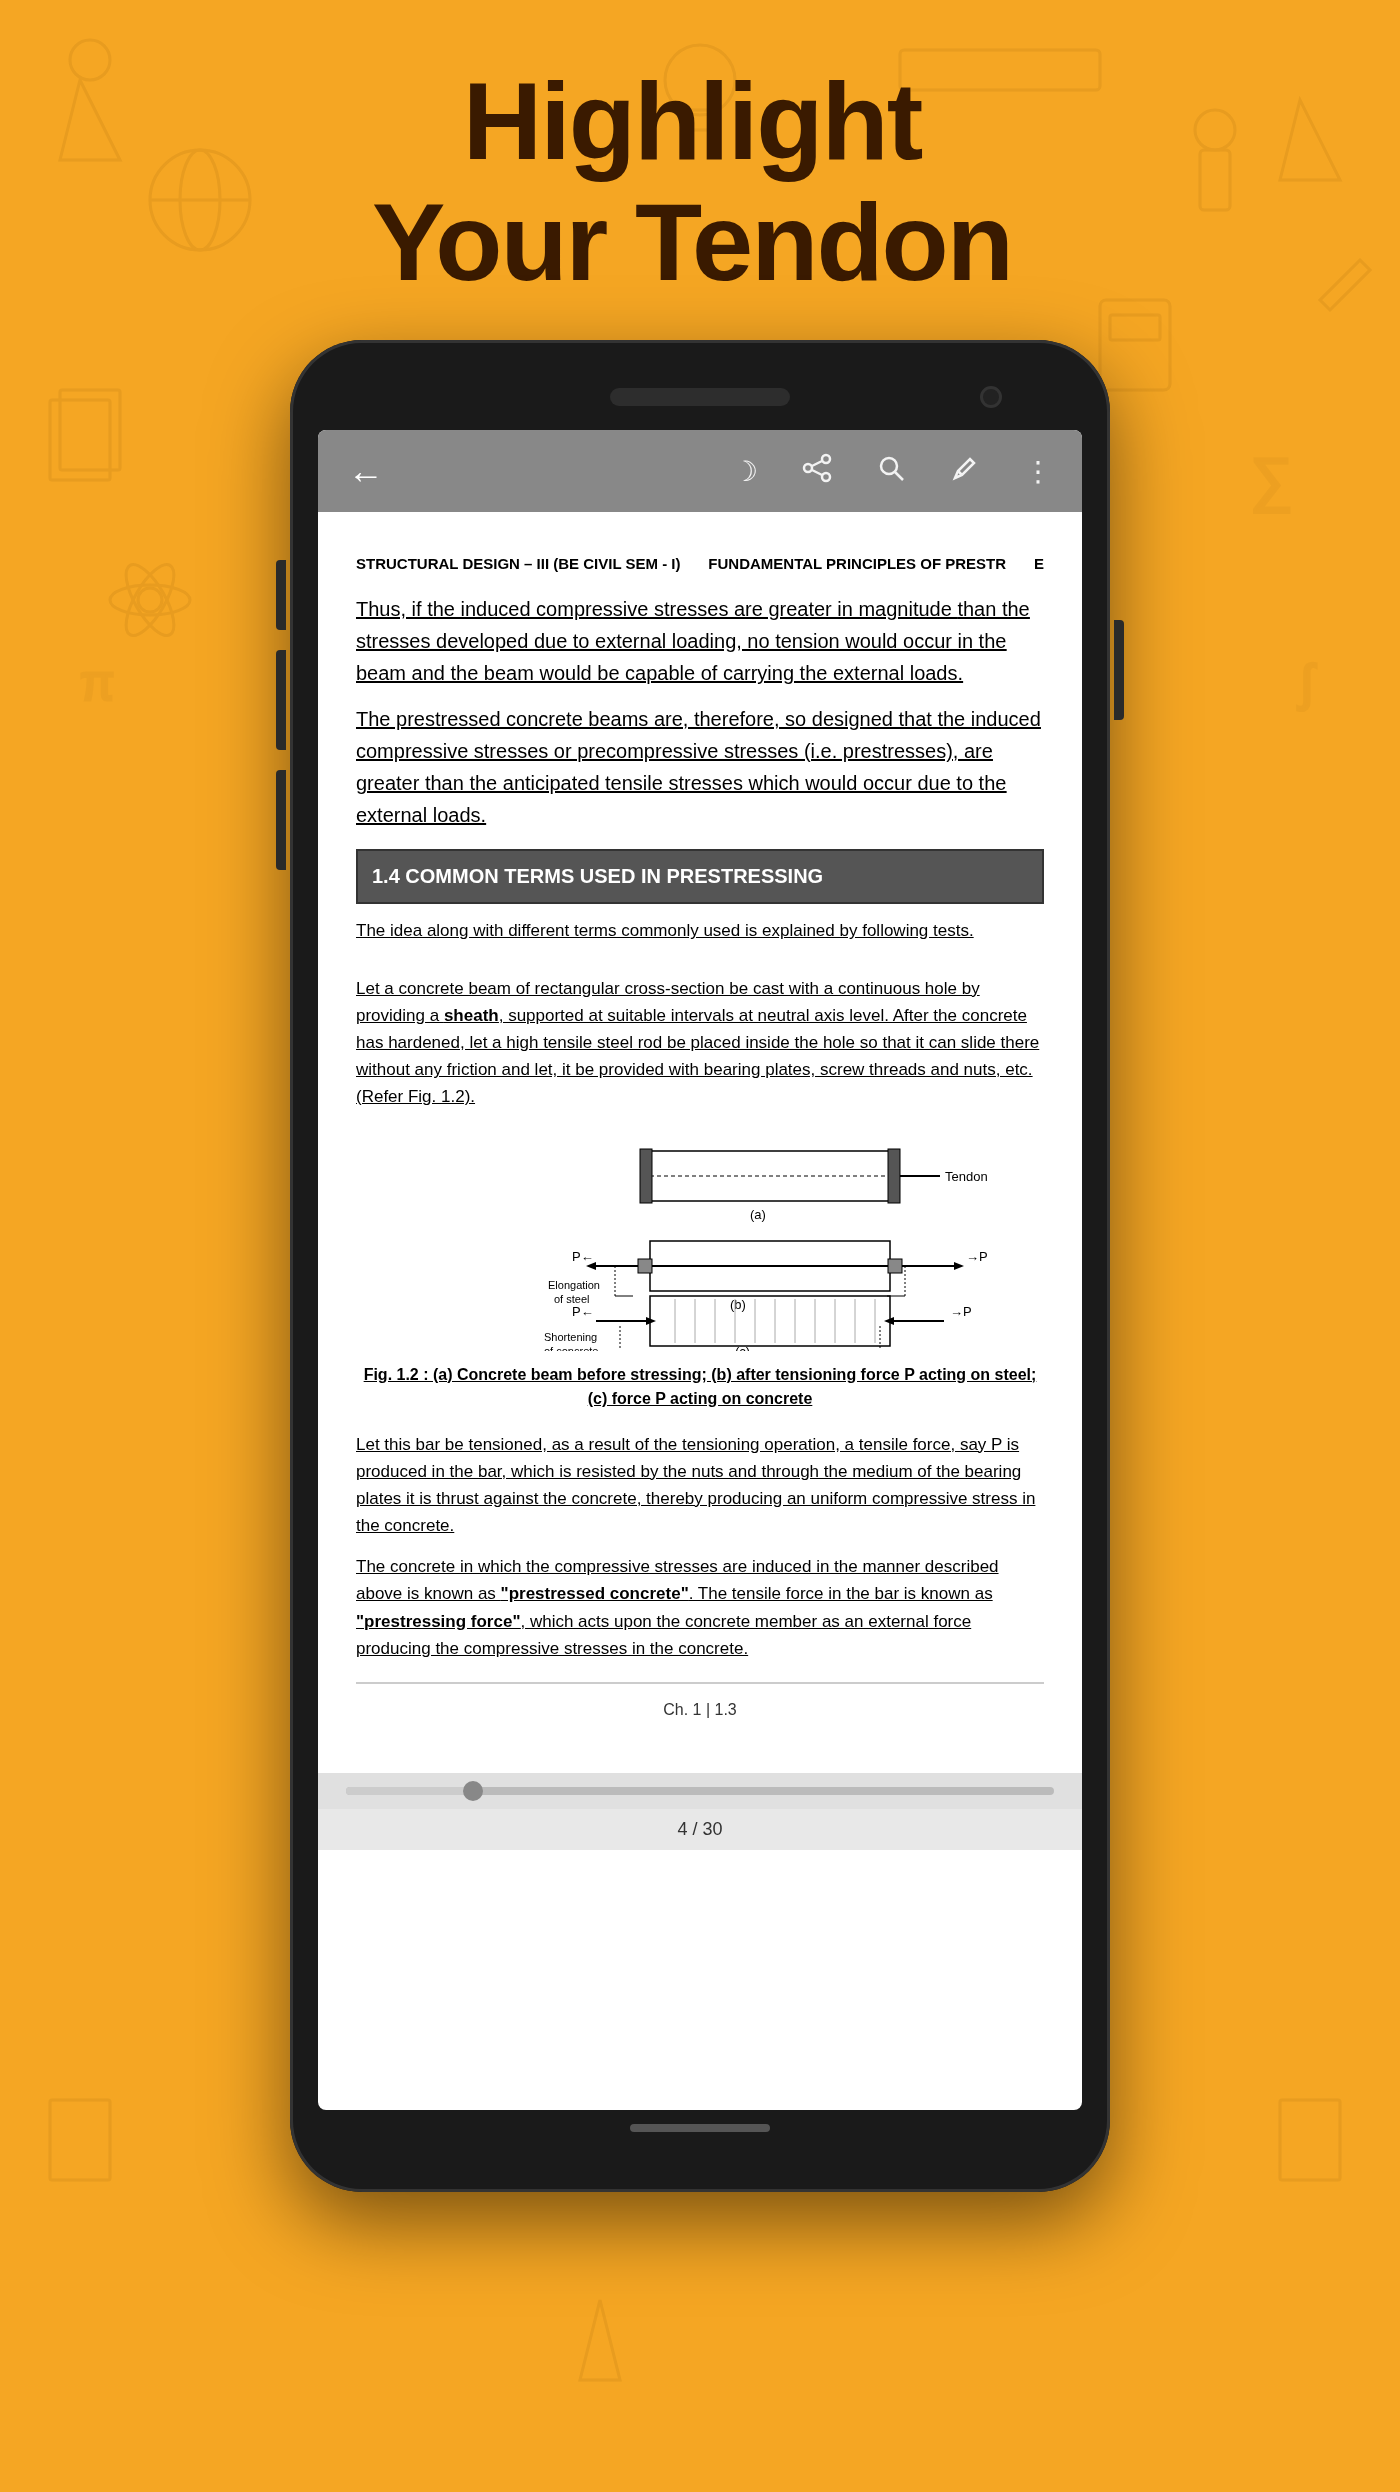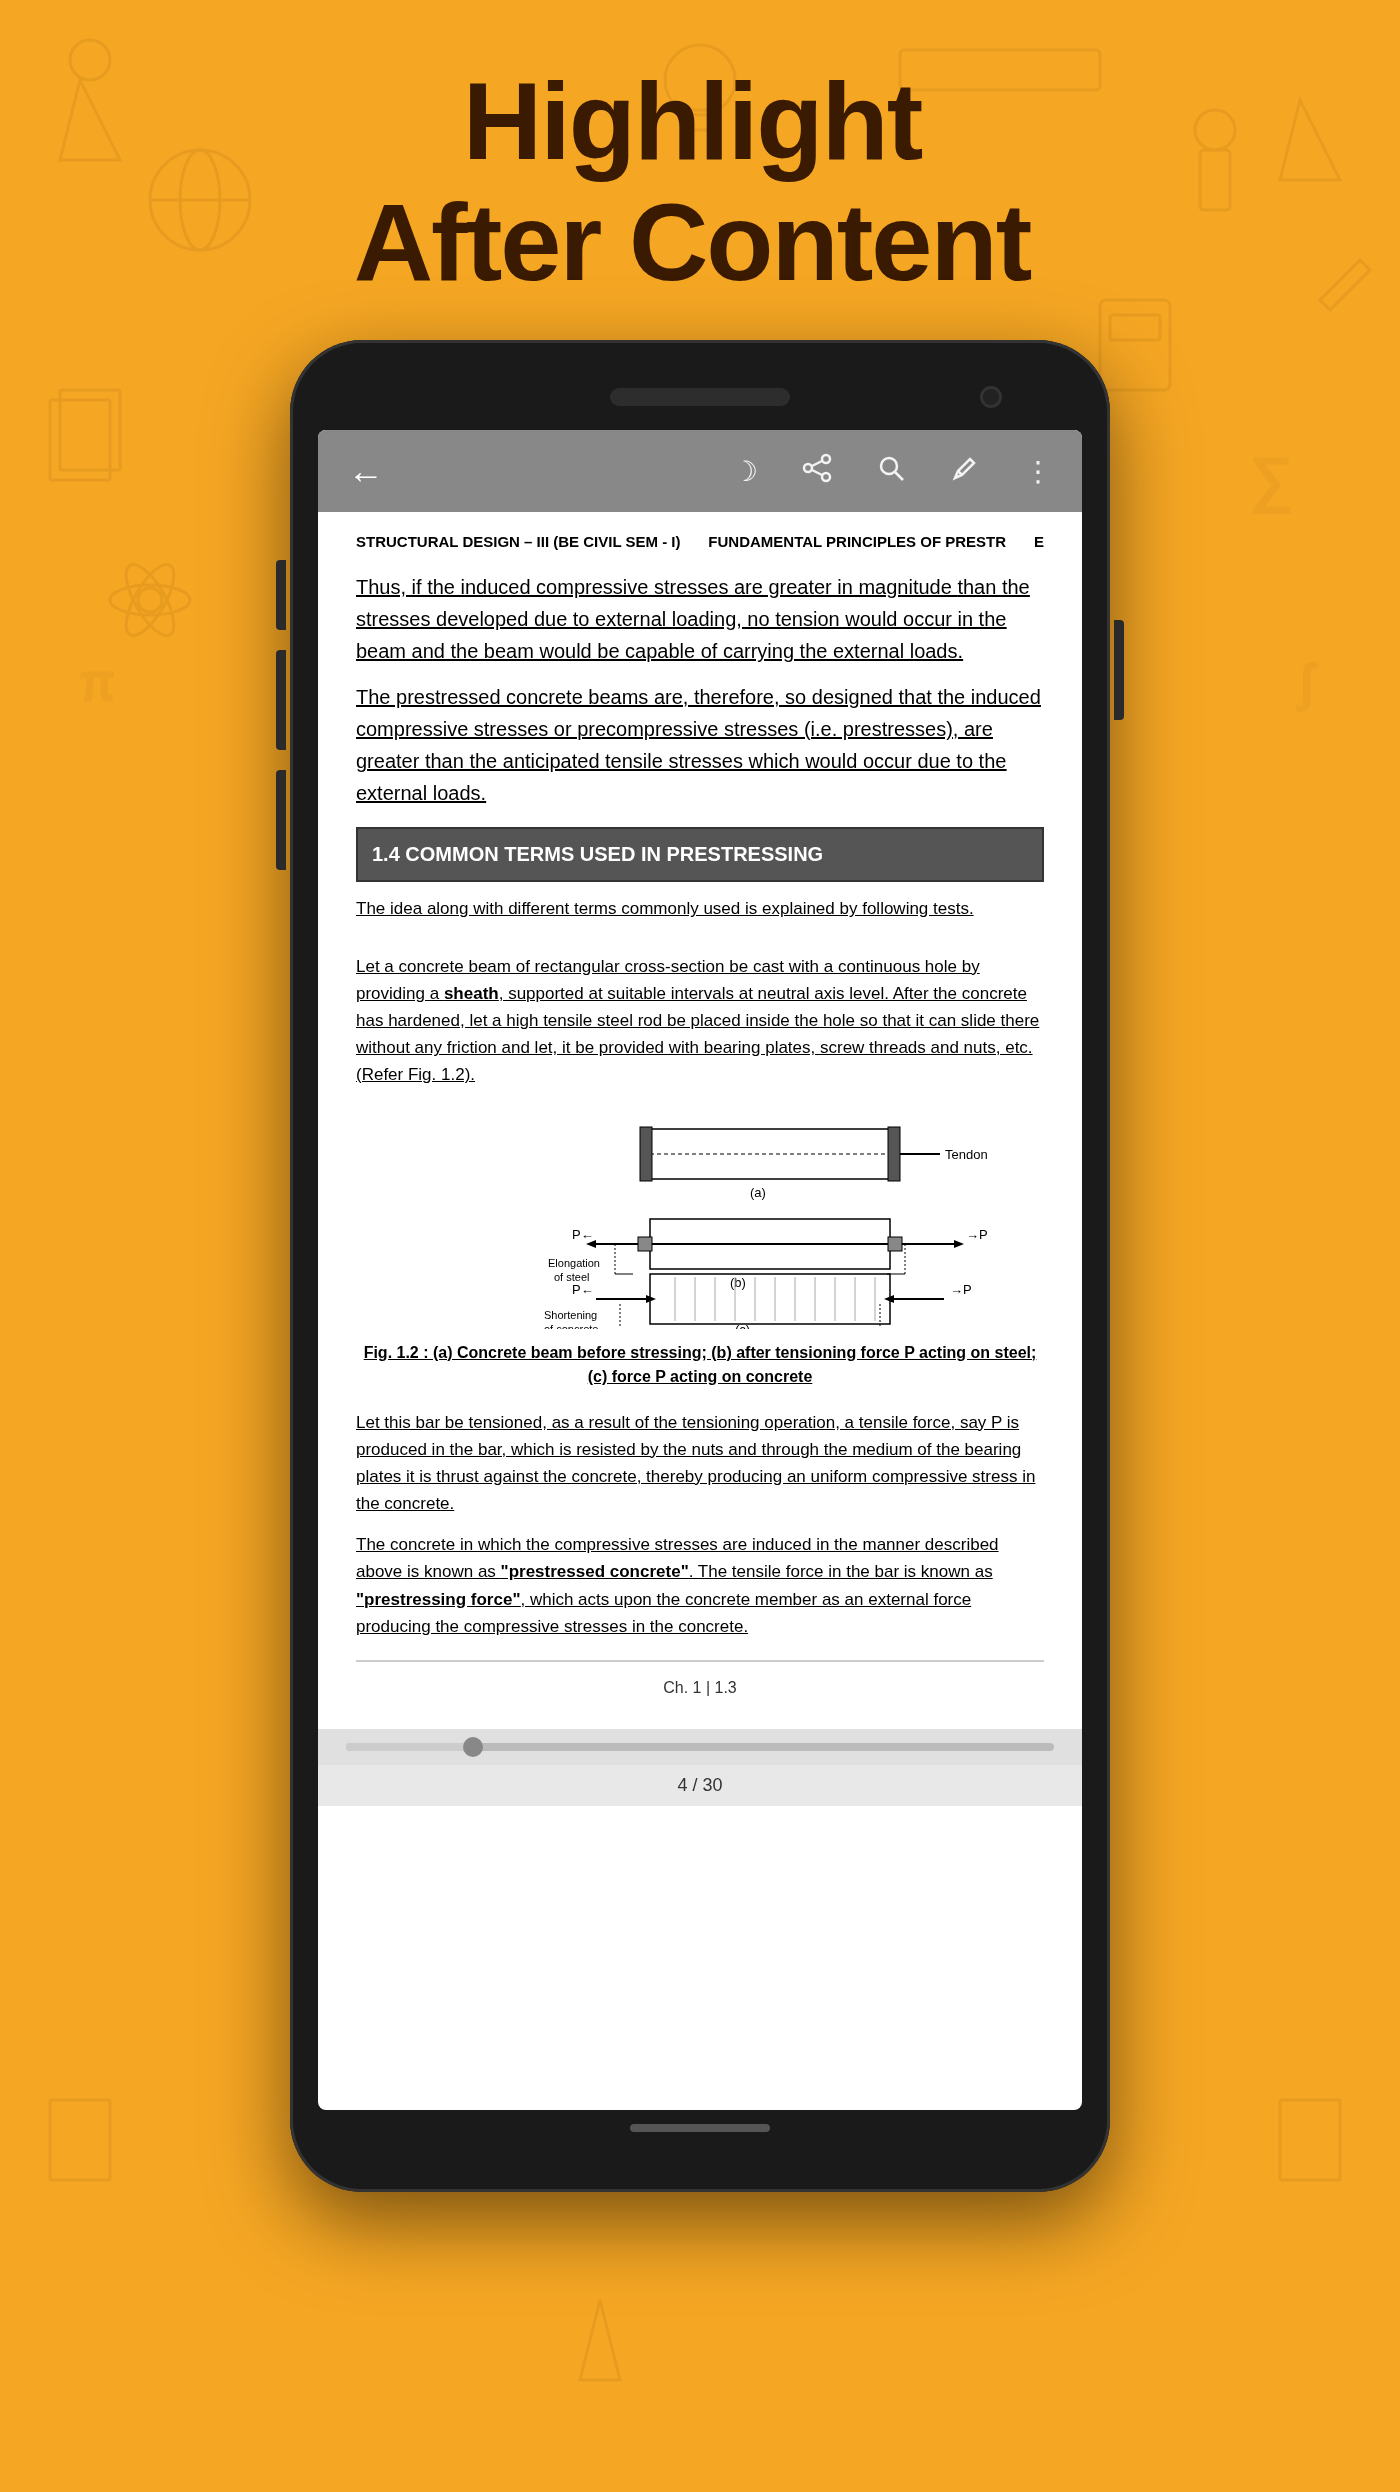--- a/index.html
+++ b/index.html
@@ -111,21 +111,21 @@
       align-items: center;
     }
     .toolbar-icon {
       color: #fff;
       font-size: 28px;
       opacity: 0.9;
     }
 
     
     .doc-content {
-      padding: 18px 38px;
+      padding: 40px 38px;
       font-size: 18px;
       line-height: 1.55;
       color: #000;
     }
 
     .doc-header-line {
       display: flex;
       justify-content: space-between;
       font-size: 15px;
       font-weight: bold;
@@ -325,21 +325,21 @@
 
     <path d="M600,2300 L580,2380 L620,2380 Z"></path>
 
     <rect x="50" y="2100" width="60" height="80" rx="2"></rect>
     <rect x="1280" y="2100" width="60" height="80" rx="2"></rect>
   </g>
 </svg>
 
 <div class="hero-title">
   <h1>Highlight</h1>
-  <h1>After Content</h1>
+  <h1>Your Tendon</h1>
 </div>
 
 <div class="phone-wrapper">
   <div class="phone-outer">
 
     <div class="phone-side-button-right"></div>
     <div class="phone-side-button-left1"></div>
     <div class="phone-side-button-left2"></div>
     <div class="phone-side-button-left3"></div>
 

